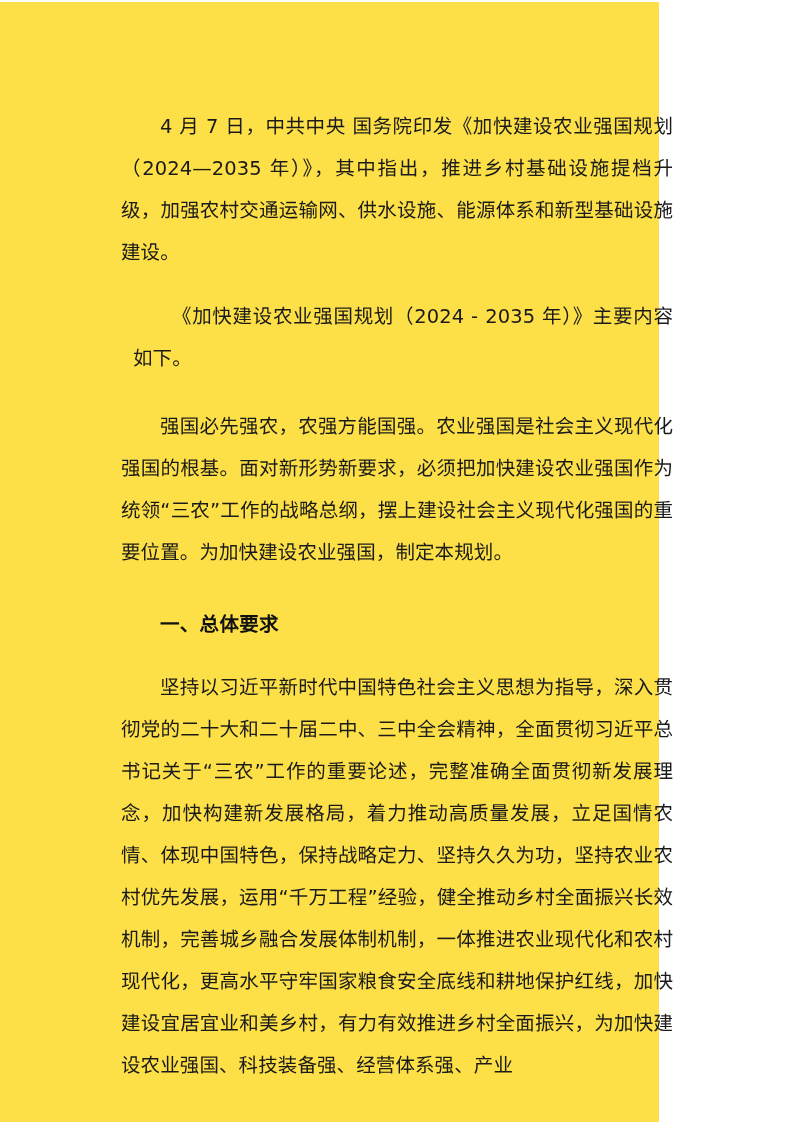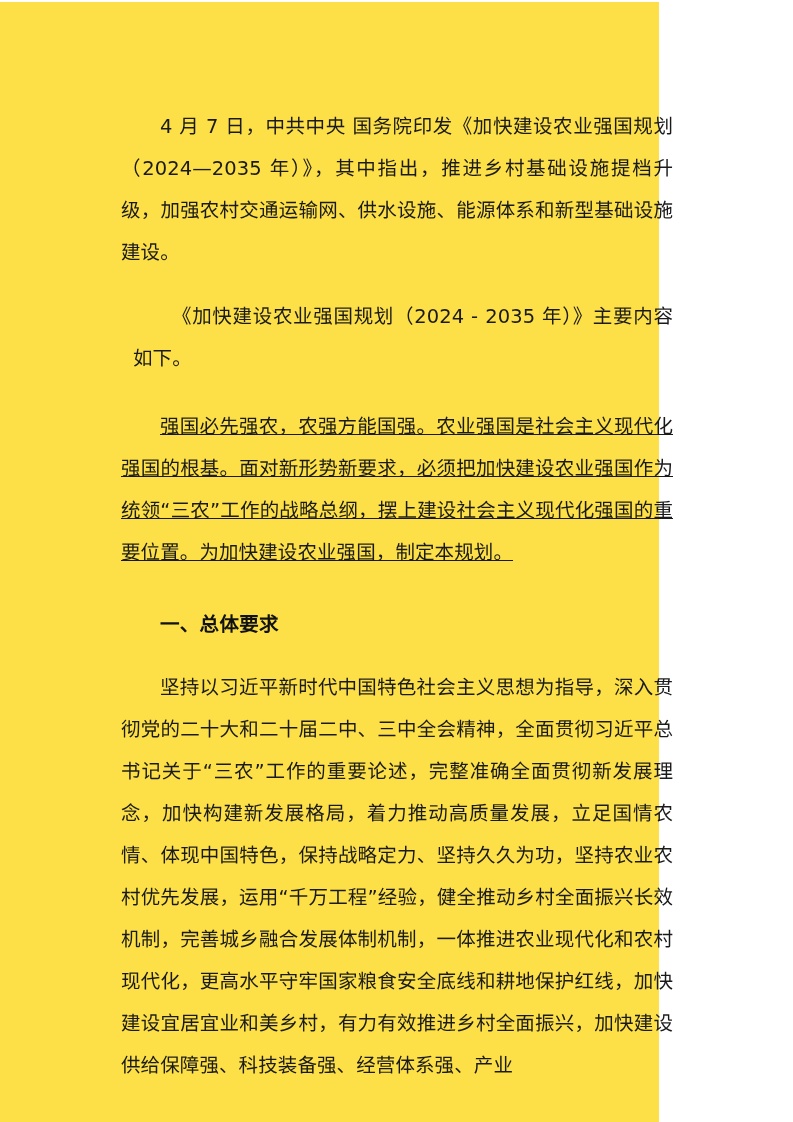--- a/index.html
+++ b/index.html
@@ -62,32 +62,32 @@
     text-indent: 2em;
     margin: 0 0 21px 0;
     font-weight: 700;
     color: #111111;
     letter-spacing: 0.3px;
   }
 
   
   .gap-sm { margin-bottom: 22px; }
   .gap-md { margin-bottom: 26px; margin-left: 12px; }
-  .gap-lg { margin-bottom: 30px; text-decoration: underline; }
+  .gap-lg { margin-bottom: 30px; }
 </style>
 </head>
 <body>
 
 <div class="page">
   <div class="content">
 
     <p class="para gap-sm">4 月 7 日，中共中央 国务院印发《加快建设农业强国规划（2024—2035 年）》，其中指出，推进乡村基础设施提档升级，加强农村交通运输网、供水设施、能源体系和新型基础设施建设。</p>
 
     <p class="para gap-md">《加快建设农业强国规划（2024 - 2035 年）》主要内容如下。</p>
 
     <p class="para gap-lg">强国必先强农，农强方能国强。农业强国是社会主义现代化强国的根基。面对新形势新要求，必须把加快建设农业强国作为统领“三农”工作的战略总纲，摆上建设社会主义现代化强国的重要位置。为加快建设农业强国，制定本规划。</p>
 
     <h2 class="heading">一、总体要求</h2>
 
-    <p class="para last">坚持以习近平新时代中国特色社会主义思想为指导，深入贯彻党的二十大和二十届二中、三中全会精神，全面贯彻习近平总书记关于“三农”工作的重要论述，完整准确全面贯彻新发展理念，加快构建新发展格局，着力推动高质量发展，立足国情农情、体现中国特色，保持战略定力、坚持久久为功，坚持农业农村优先发展，运用“千万工程”经验，健全推动乡村全面振兴长效机制，完善城乡融合发展体制机制，一体推进农业现代化和农村现代化，更高水平守牢国家粮食安全底线和耕地保护红线，加快建设宜居宜业和美乡村，有力有效推进乡村全面振兴，加快建设供给保障强、科技装备强、经营体系强、产业</p>
+    <p class="para last">坚持以习近平新时代中国特色社会主义思想为指导，深入贯彻党的二十大和二十届二中、三中全会精神，全面贯彻习近平总书记关于“三农”工作的重要论述，完整准确全面贯彻新发展理念，加快构建新发展格局，着力推动高质量发展，立足国情农情、体现中国特色，保持战略定力、坚持久久为功，坚持农业农村优先发展，运用“千万工程”经验，健全推动乡村全面振兴长效机制，完善城乡融合发展体制机制，一体推进农业现代化和农村现代化，更高水平守牢国家粮食安全底线和耕地保护红线，加快建设宜居宜业和美乡村，有力有效推进乡村全面振兴，为加快建设农业强国、科技装备强、经营体系强、产业</p>
 
   </div>
 </div>
 
 </body></html>

